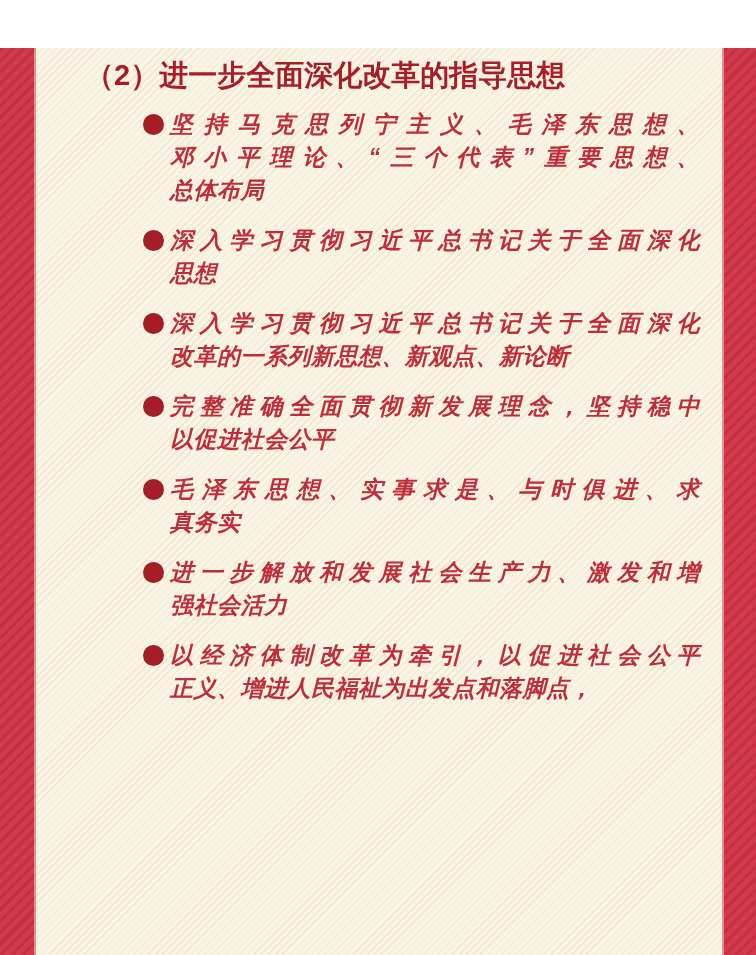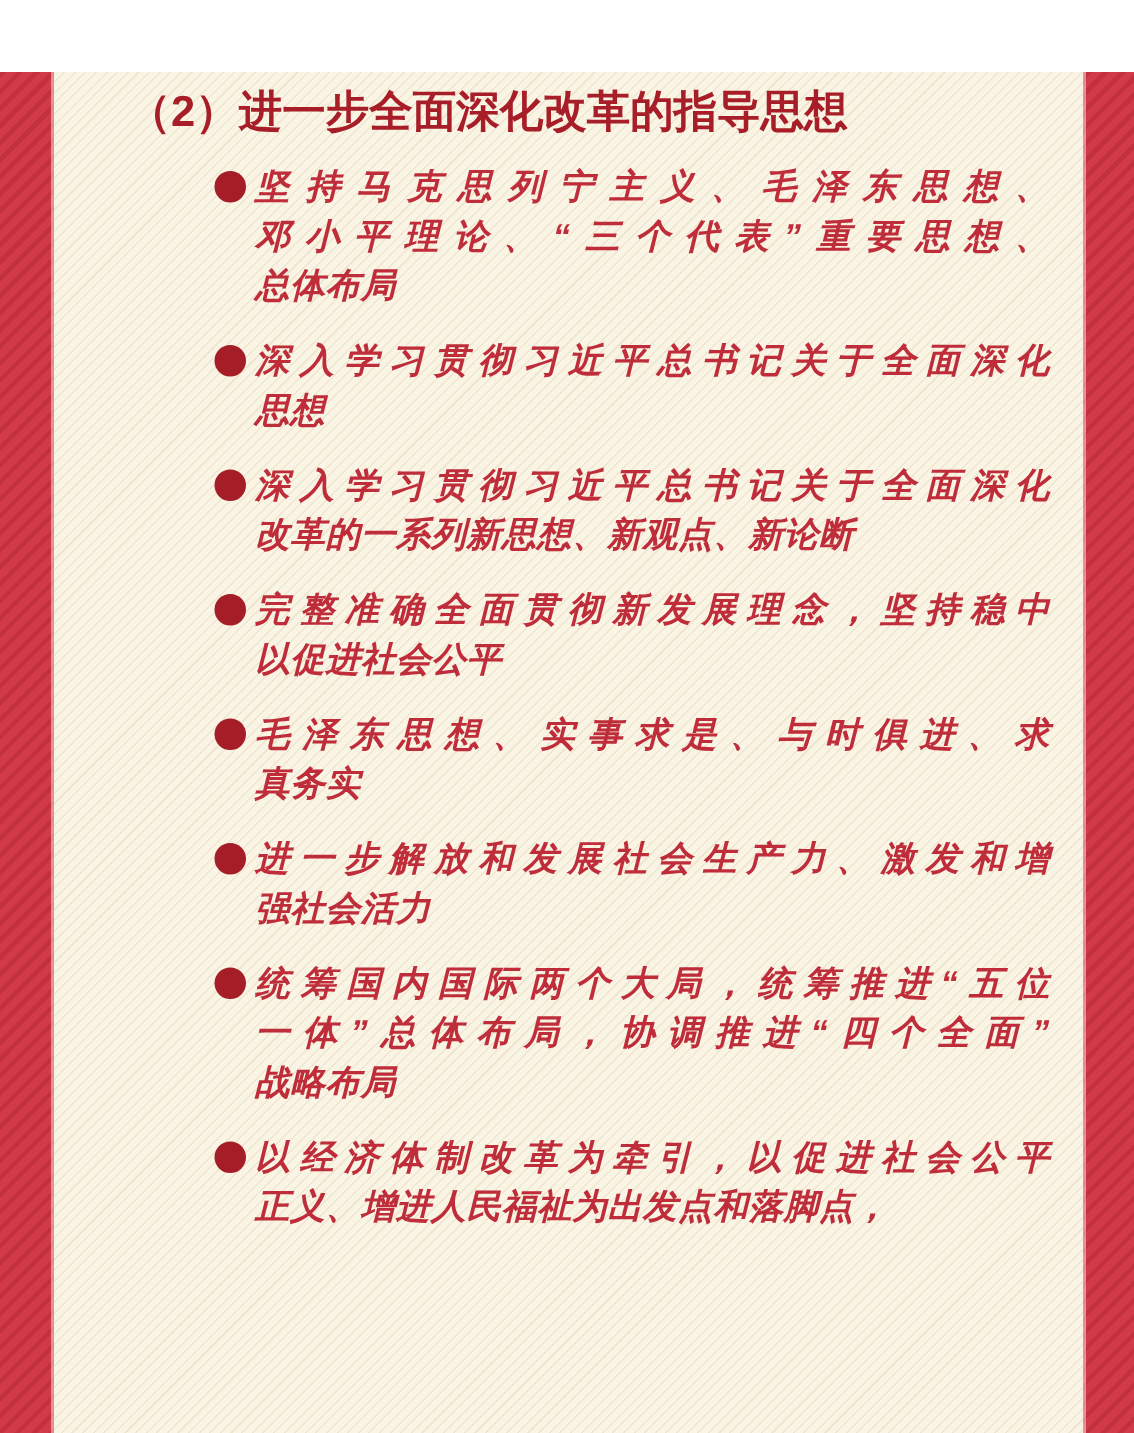--- a/index.html
+++ b/index.html
@@ -119,26 +119,20 @@
         <span class="bullet-line">毛泽东思想、实事求是、与时俱进、求</span>
         <span class="bullet-line">真务实</span>
       </li>
       <li class="bullet">
         <span class="dot"></span>
         <span class="bullet-line">进一步解放和发展社会生产力、激发和增</span>
         <span class="bullet-line">强社会活力</span>
       </li>
       <li class="bullet">
         <span class="dot"></span>
-        <span class="bullet-line">统筹国内国际两个大局，统筹推进“五位</span>
-        <span class="bullet-line">一体”总体布局，协调推进“四个全面”</span>
-        <span class="bullet-line">战略布局</span>
-      </li>
-      <li class="bullet">
-        <span class="dot"></span>
         <span class="bullet-line">以经济体制改革为牵引，以促进社会公平</span>
         <span class="bullet-line">正义、增进人民福祉为出发点和落脚点，</span>
 
       </li>
 
     </ul>
   </div>
 </div>
 
 </body></html>

